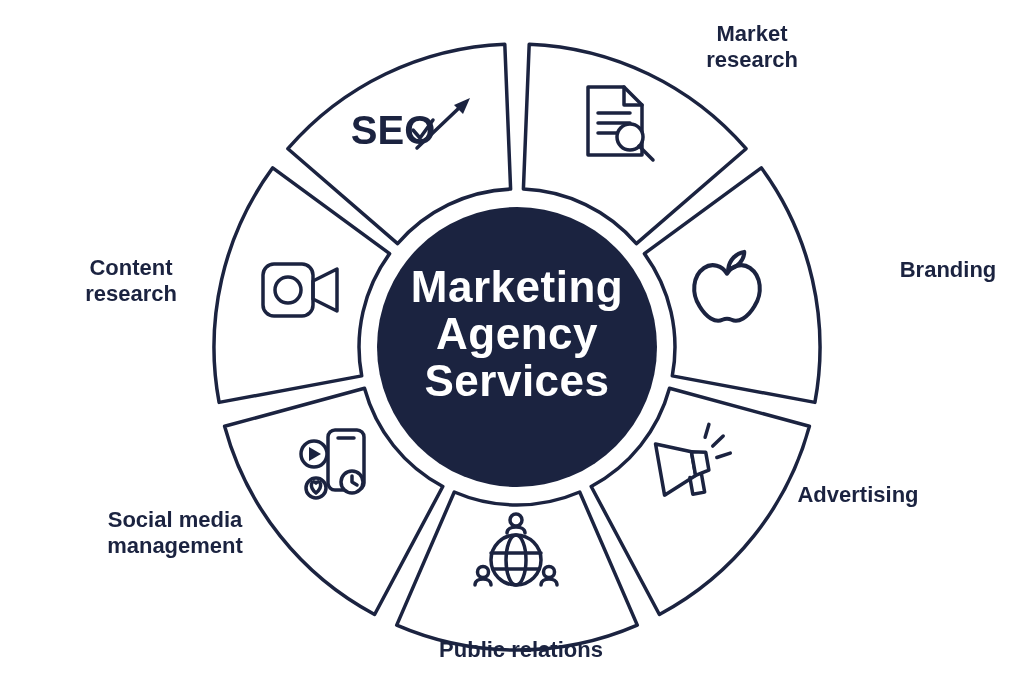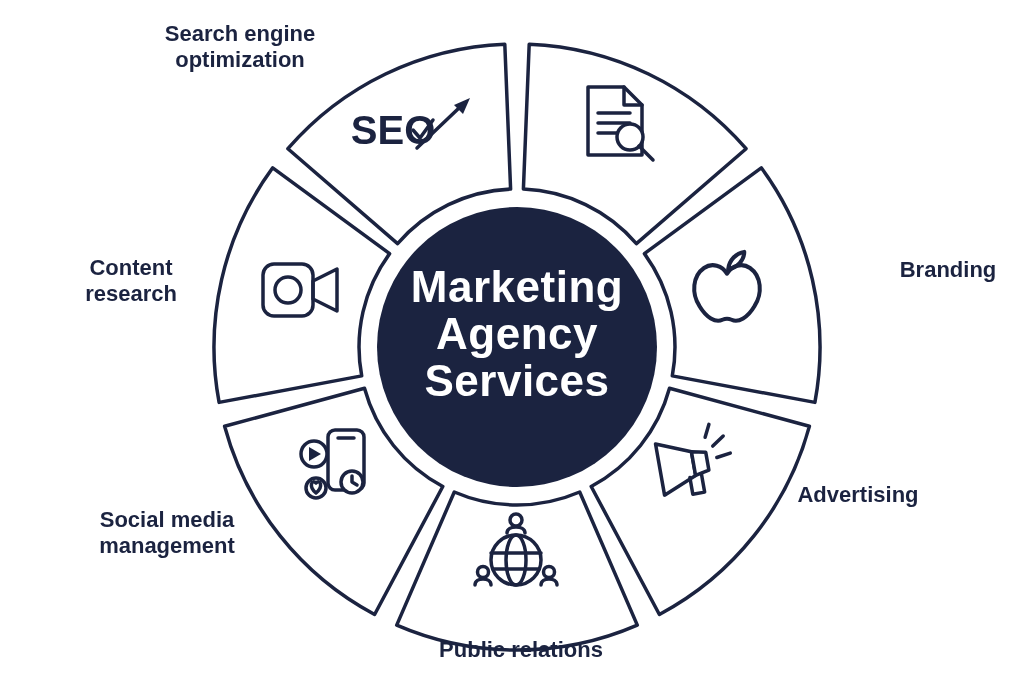--- a/index.html
+++ b/index.html
@@ -125,20 +125,20 @@
       <path class="ink" stroke-width="3" d="M -16 27 C -24 20 -20 13 -16 17 C -12 13 -8 20 -16 27 Z"></path>
     </g>
 
     <g transform="translate(299,290)">
       <rect class="ink" stroke-width="4" x="-36" y="-26" width="50" height="52" rx="11"></rect>
       <circle class="ink" stroke-width="4" cx="-11" cy="0" r="13"></circle>
       <path class="ink" stroke-width="4" d="M 14 -9 L 38 -21 L 38 21 L 14 9 Z"></path>
     </g>
   </svg>
 
-  <div class="label" style="left:240px; top:47px;  width:230px;">Search engine optimization</div>
+  <div class="label" style="left:752px; top:47px;  width:110px;">Market research</div>
   <div class="label" style="left:948px; top:270px; width:150px;">Branding</div>
   <div class="label" style="left:858px; top:495px; width:160px;">Advertising</div>
   <div class="label" style="left:521px; top:650px; width:220px;">Public relations</div>
-  <div class="label" style="left:167px; top:533px; width:170px;">Social media management</div>
+  <div class="label" style="left:175px; top:533px; width:170px;">Social media management</div>
   <div class="label" style="left:131px; top:281px; width:110px;">Content research</div>
 
 </div>
 
 </body></html>

